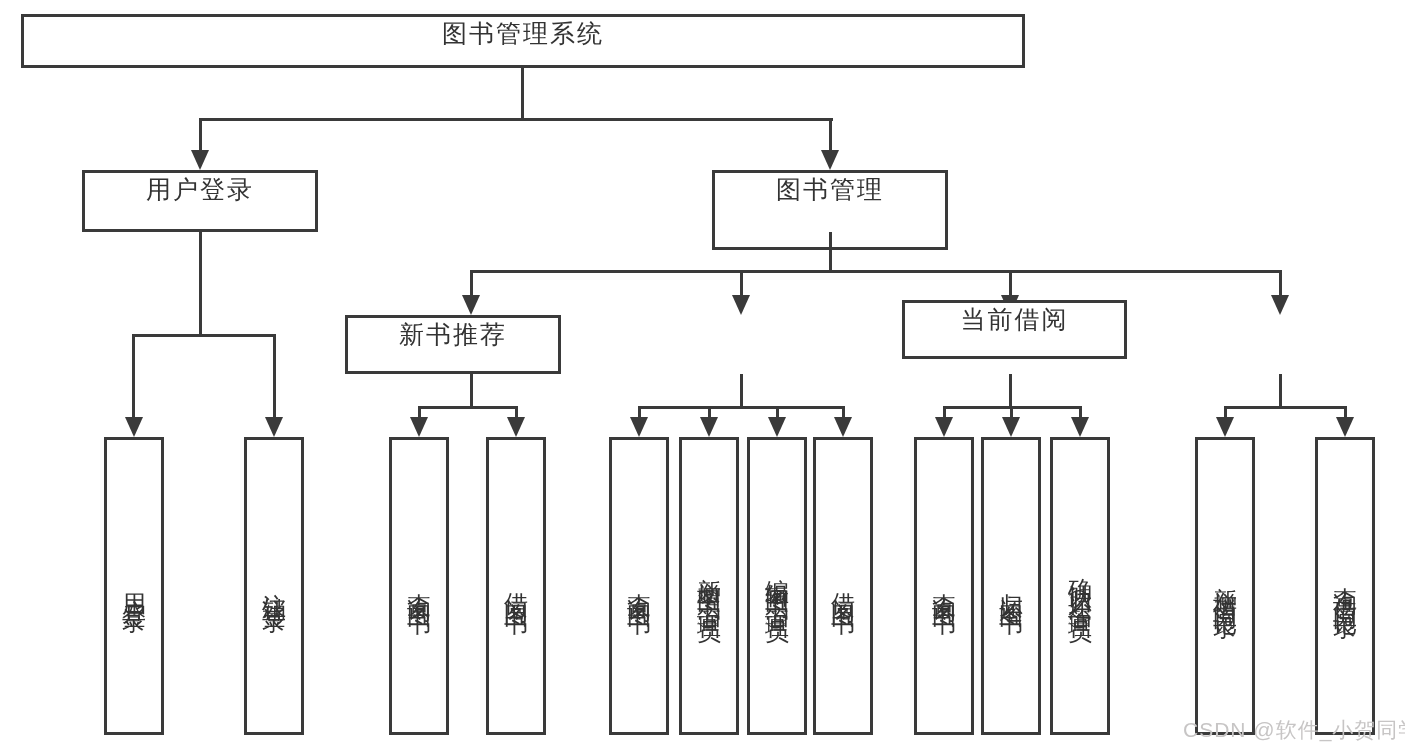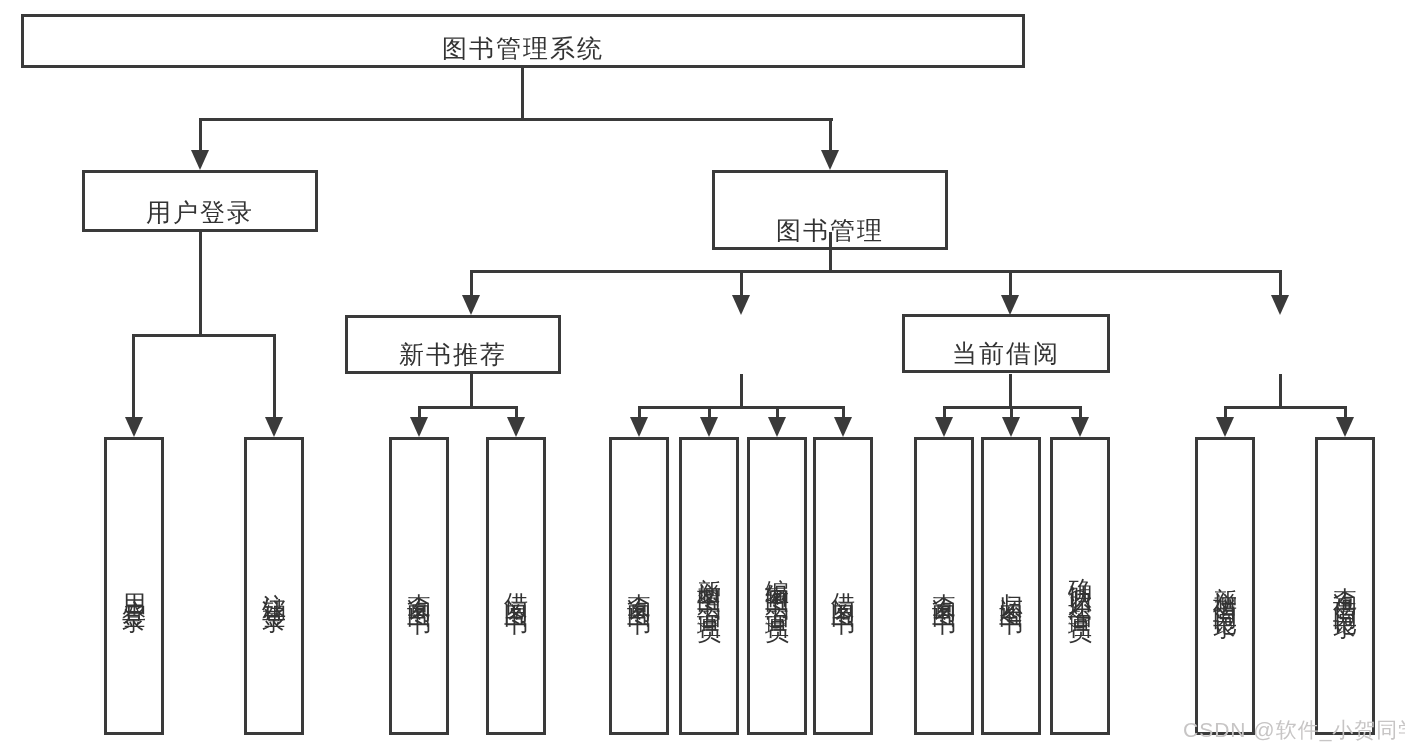--- a/index.html
+++ b/index.html
@@ -3,21 +3,21 @@
 <meta charset="utf-8">
 <style>
   :root{
     --line:#3a3a3a; --border:#3a3a3a; --text:#333333; --watermark:#c7c5c5; --bg:#ffffff;
   }
   *{box-sizing:border-box; margin:0; padding:0;}
   body{background:var(--bg); font-family:"Liberation Sans","DejaVu Sans",sans-serif;}
   .canvas{position:relative; width:1405px; height:747px; background:var(--bg); overflow:hidden;}
   .hbox{
     position:absolute; border:3px solid var(--border); background:#fff;
-    display:flex; align-items:flex-end; justify-content:center;
+    display:flex; align-items:flex-start; justify-content:center;
     font-size:25px; color:var(--text); letter-spacing:2px;
   }
   .vbox{
     position:absolute; border:3px solid var(--border); background:#fff;
     display:flex; align-items:center; justify-content:center;
   }
   .vbox span{
     writing-mode:vertical-rl; text-orientation:mixed;
     font-size:24px; letter-spacing:6px; color:var(--text); line-height:1;
   }
@@ -69,21 +69,21 @@
   <div class="ln" style="left:740px;top:270px;width:3px;height:27px;"></div>
   <div class="arw" style="left:732px;top:295px;"></div>
   <div class="ln" style="left:1009px;top:270px;width:3px;height:27px;"></div>
   <div class="arw" style="left:1001px;top:295px;"></div>
   <div class="ln" style="left:1279px;top:270px;width:3px;height:27px;"></div>
   <div class="arw" style="left:1271px;top:295px;"></div>
 
   <div class="hbox" style="left:345px;top:315px;width:216px;height:59px;">
     <span>新书推荐</span>
   </div>
-  <div class="hbox" style="left:902px;top:314px;width:208px;height:59px;">
+  <div class="hbox" style="left:902px;top:300px;width:225px;height:59px;">
     <span>当前借阅</span>
   </div>
 
   <div class="ln" style="left:470px;top:374px;width:3px;height:34px;"></div>
   <div class="ln" style="left:418px;top:406px;width:100px;height:3px;"></div>
   <div class="ln" style="left:418px;top:406px;width:3px;height:13px;"></div>
   <div class="arw" style="left:410px;top:417px;"></div>
   <div class="ln" style="left:515px;top:406px;width:3px;height:13px;"></div>
   <div class="arw" style="left:507px;top:417px;"></div>
 

